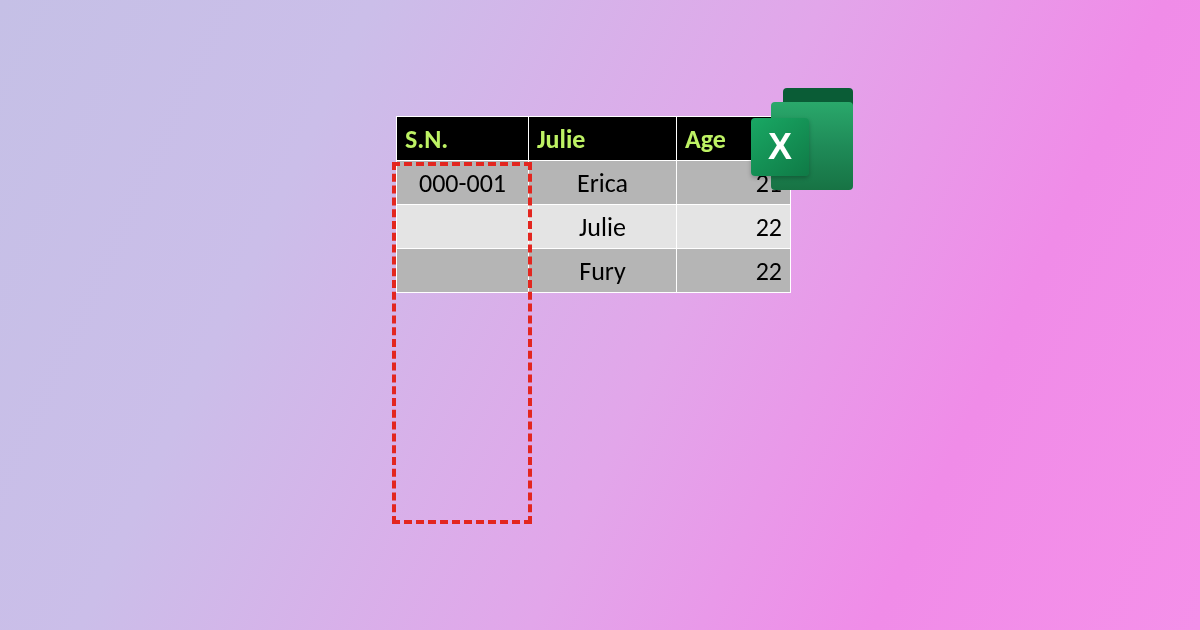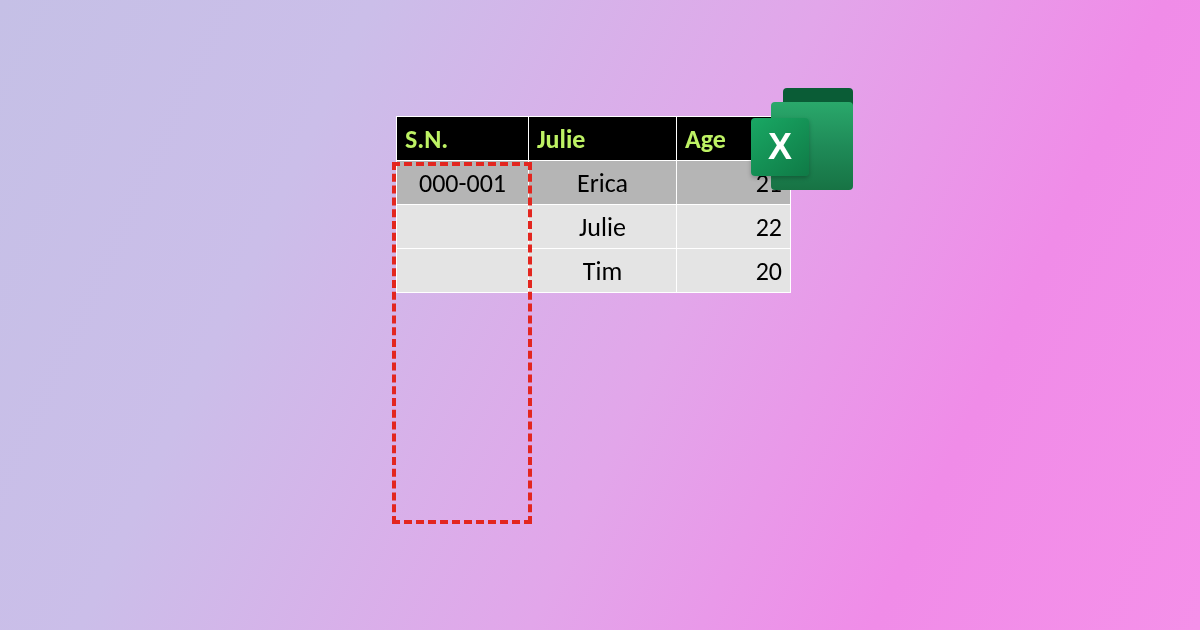--- a/index.html
+++ b/index.html
@@ -111,24 +111,24 @@
       <tr class="row-dark">
         <td class="sn col-sn">000-001</td>
         <td class="name col-name">Erica</td>
         <td class="age col-age">21</td>
       </tr>
       <tr class="row-light">
         <td class="sn col-sn"></td>
         <td class="name col-name">Julie</td>
         <td class="age col-age">22</td>
       </tr>
-      <tr class="row-light">
+      <tr class="row-dark">
         <td class="sn col-sn"></td>
-        <td class="name col-name">Tim</td>
-        <td class="age col-age">20</td>
+        <td class="name col-name">Fury</td>
+        <td class="age col-age">22</td>
       </tr>
     </tbody>
   </table>
 
   <div class="highlight-box"></div>
 
   <div class="excel-icon">
     <div class="back-sheet"></div>
     <div class="front-sheet"></div>
     <div class="badge">

